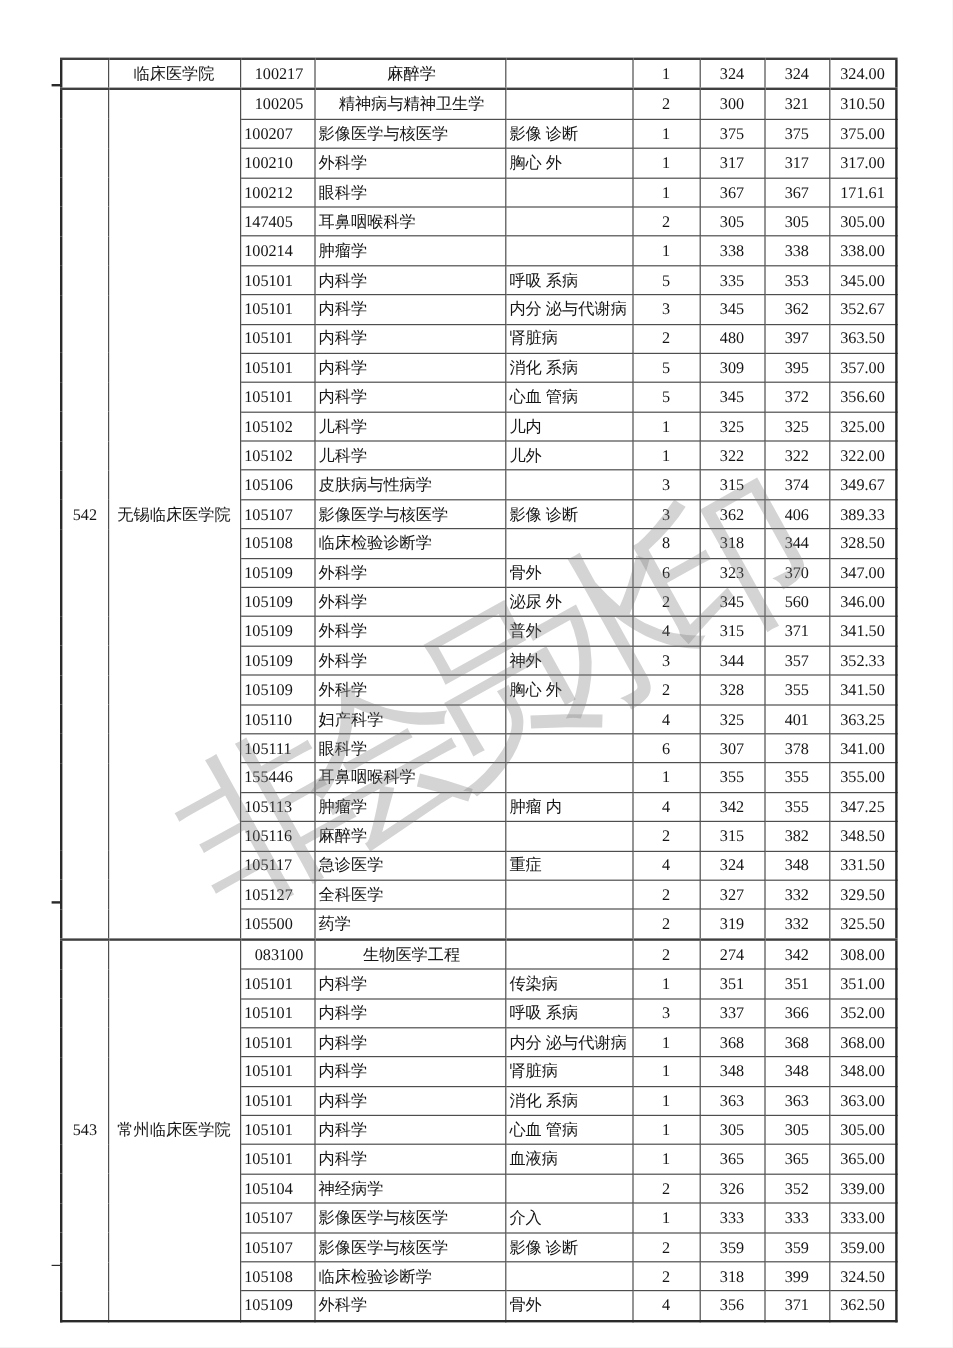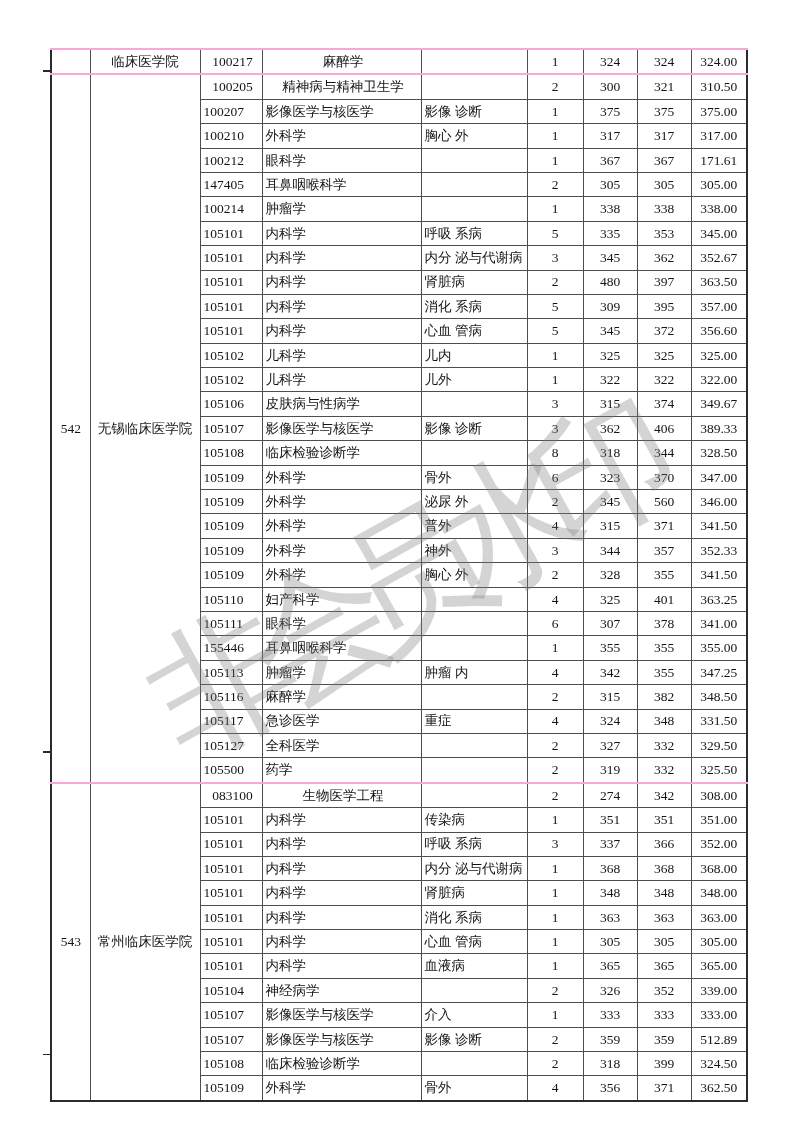--- a/index.html
+++ b/index.html
@@ -24,21 +24,21 @@
     border:1px solid #4e4e4e;
     height:23.4px;
     padding:0 0 0 3px;
     font-size:13.5px;
     line-height:1;
     white-space:nowrap;
     overflow:hidden;
     vertical-align:middle;
   }
   .score-table td.c { text-align:center; padding:0; }
-  .score-table tr.group-start td { border-top:2px solid #f9a8d4;text-align:center; }
+  .score-table tr.group-start td { border-top:2px solid #404040;text-align:center; }
   
   .tick {
     position:absolute;
     left:43px; width:8px; height:1.6px;
     background:#2a2a2a;
   }
   .watermark {
     position:absolute;
     left:415px; top:578px;
     transform:translate(-50%,-50%) rotate(-29deg);
@@ -436,21 +436,21 @@
           <td class="c">333</td>
           <td class="c">333.00</td>
         </tr>
         <tr>
           <td>105107</td>
           <td>影像医学与核医学</td>
           <td>影像 诊断</td>
           <td class="c">2</td>
           <td class="c">359</td>
           <td class="c">359</td>
-          <td class="c">512.89</td>
+          <td class="c">359.00</td>
         </tr>
         <tr>
           <td>105108</td>
           <td>临床检验诊断学</td>
           <td></td>
           <td class="c">2</td>
           <td class="c">318</td>
           <td class="c">399</td>
           <td class="c">324.50</td>
         </tr>

